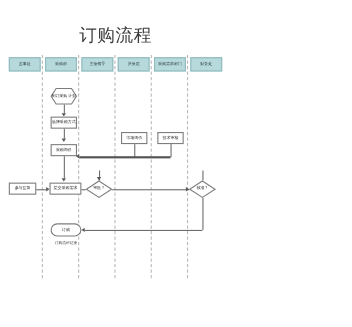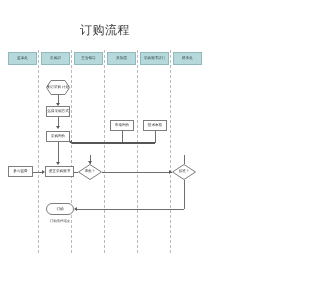--- a/index.html
+++ b/index.html
@@ -16,21 +16,21 @@
     overflow: hidden;
   }
 
   
   .title {
     position: absolute;
     left: 0;
     top: 22px;
     width: 210px;
     text-align: center;
-    font-size: 12px;
+    font-size: 16px;
     color: #3a3a3a;
     letter-spacing: 0.5px;
     font-family: "DejaVu Sans", "Liberation Sans", sans-serif;
   }
 
   
   .lane-divider {
     position: absolute;
     top: 50px;
     width: 0;

